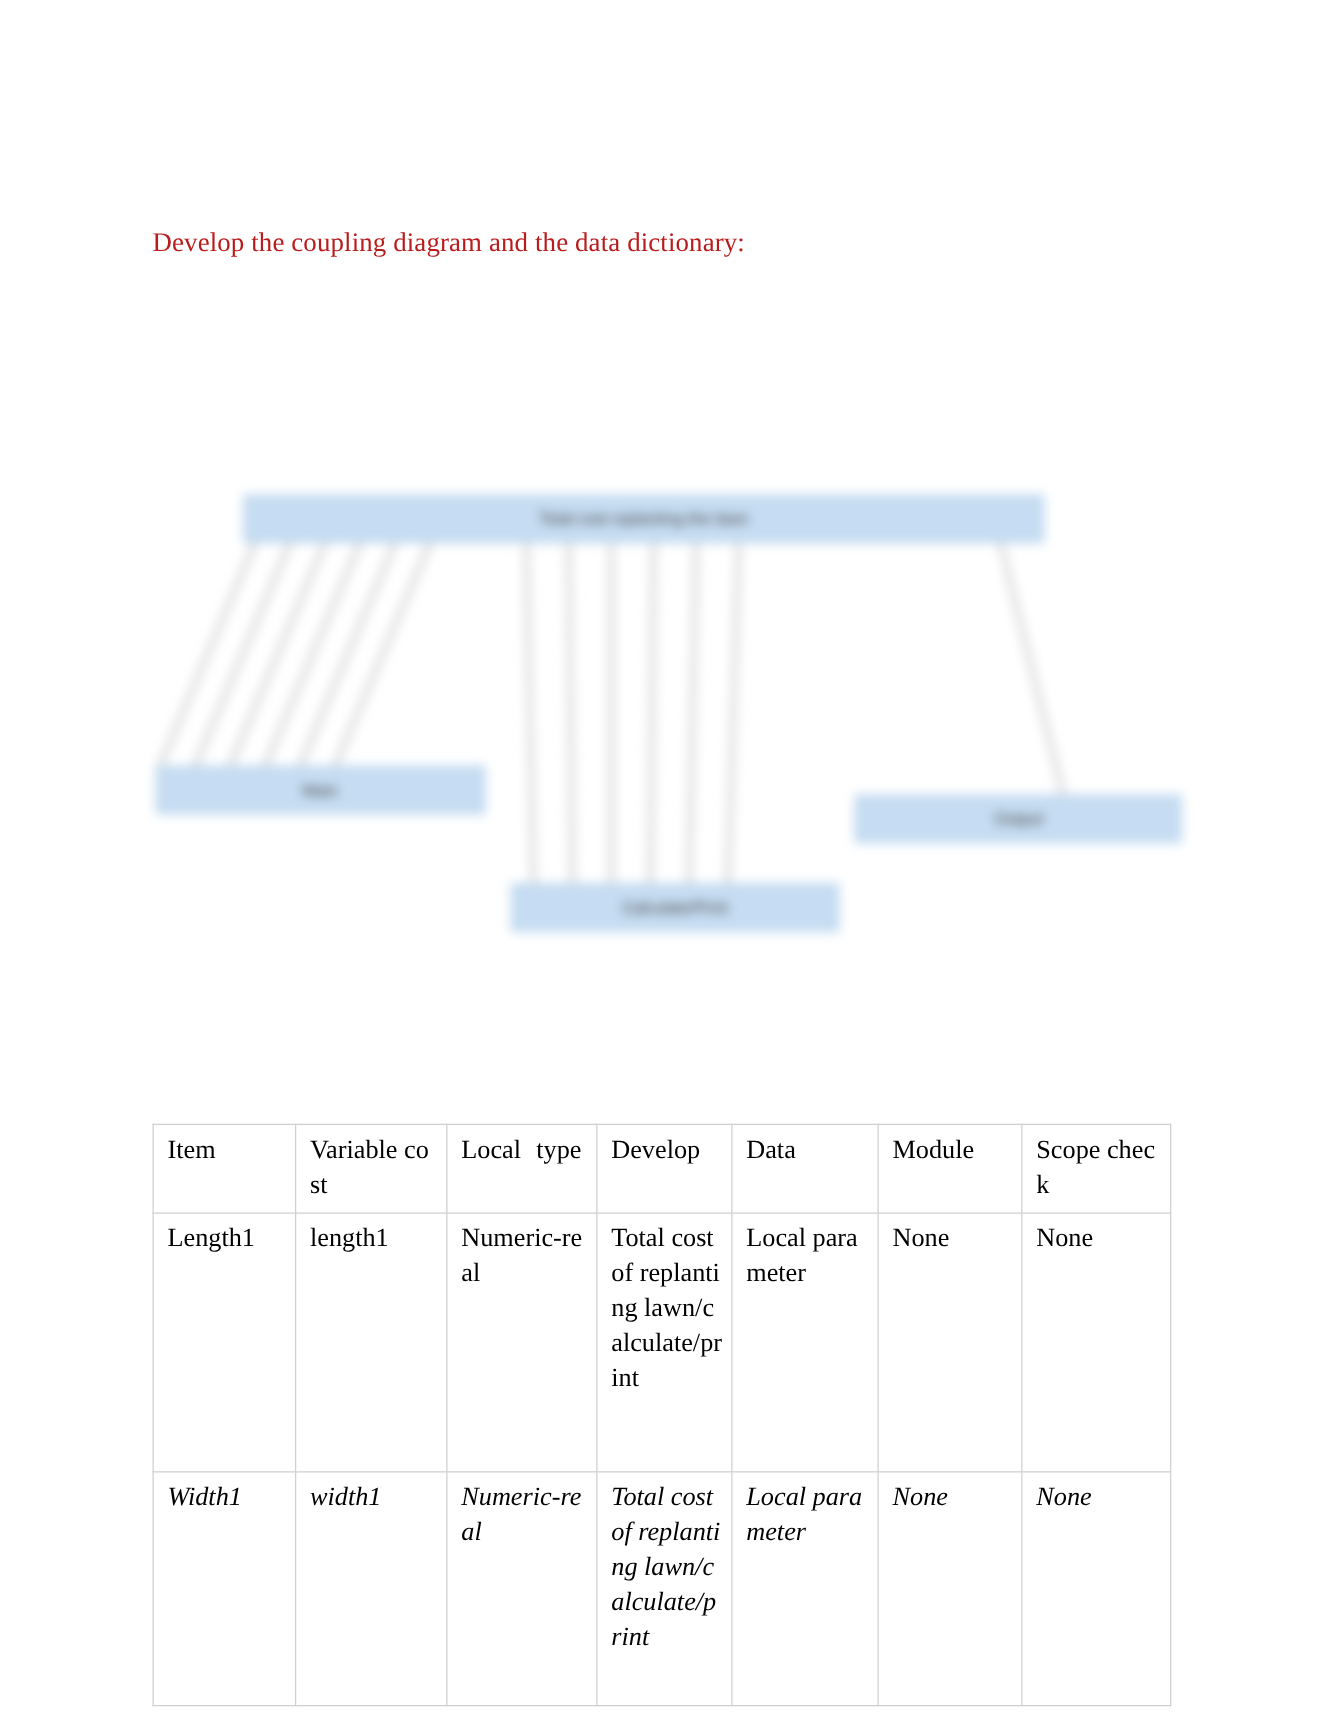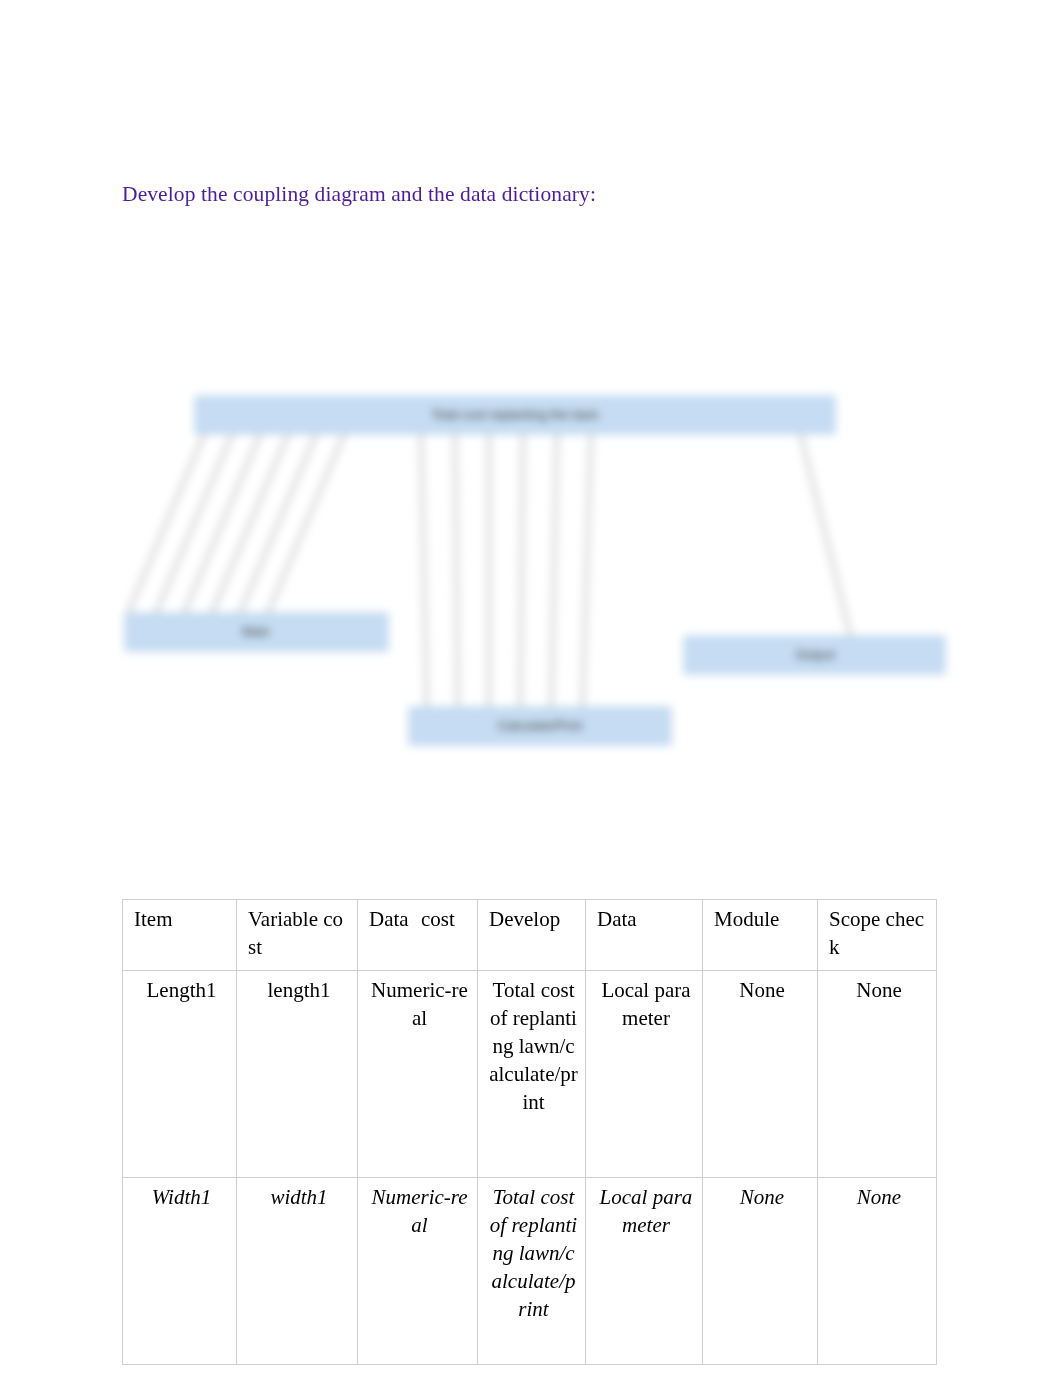--- a/index.html
+++ b/index.html
@@ -24,21 +24,21 @@
   }
 
   
   .intro {
     position: absolute;
     left: 122px;
     top: 181px;
     font-size: 21.5px;
     line-height: 1.25;
     letter-spacing: 0.1px;
-    color: #4c1d95;
+    color: #b91c1c;
     white-space: nowrap;
     font-family: Liberation Serif, serif;
   }
 
   
   .diagram {
     position: absolute;
     left: 110px;
     top: 370px;
     width: 850px;
@@ -80,21 +80,20 @@
   }
   .dict-table thead td {
     height: 60px;
     margin-top: 39px;
   }
   .dict-table thead td.datatype-cell {
     word-spacing: 7px;
   }
   .dict-table tbody td {
     word-break: break-all;
-    text-align: center;
   }
   .row-1 td { height: 196px; }
   .row-2 td { height: 176px; font-style: italic; }
 
   .col-item      { width: 114px; }
   .col-varname   { width: 121px; }
   .col-datatype  { width: 120px; }
   .col-modules   { width: 108px; }
   .col-scope     { width: 117px; }
   .col-module    { width: 115px; }
@@ -163,21 +162,21 @@
       <col class="col-datatype">
       <col class="col-modules">
       <col class="col-scope">
       <col class="col-module">
       <col class="col-errcheck">
     </colgroup>
     <thead>
       <tr>
         <td class="nowrap-cell">Item</td>
         <td>Variable cost</td>
-        <td class="datatype-cell nowrap-cell">Data cost</td>
+        <td class="datatype-cell nowrap-cell">Local type</td>
         <td class="nowrap-cell">Develop</td>
         <td class="nowrap-cell">Data</td>
         <td class="nowrap-cell">Module</td>
         <td>Scope check</td>
       </tr>
     </thead>
     <tbody>
       <tr class="row-1">
         <td class="nowrap-cell">Length1</td>
         <td class="nowrap-cell">length1</td>

